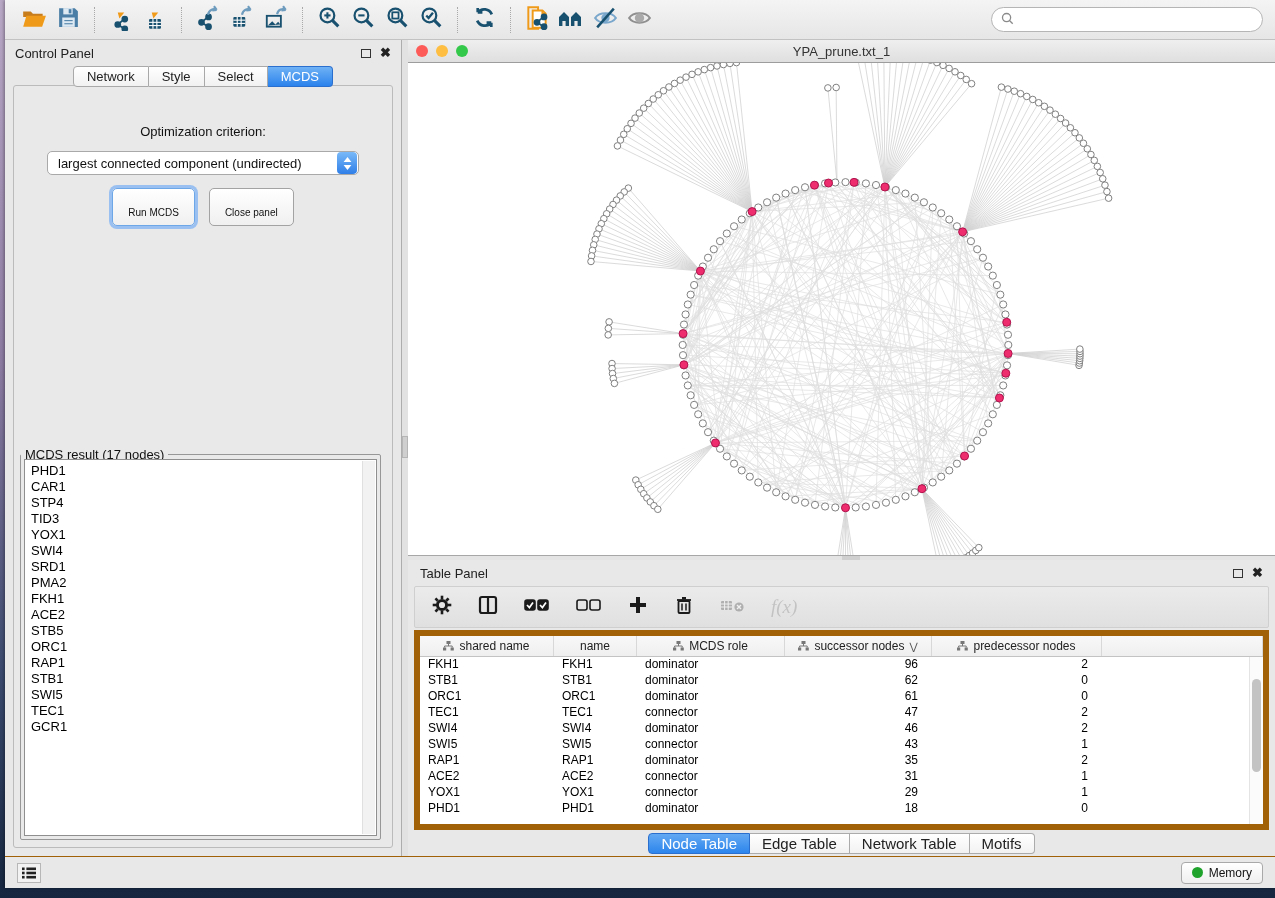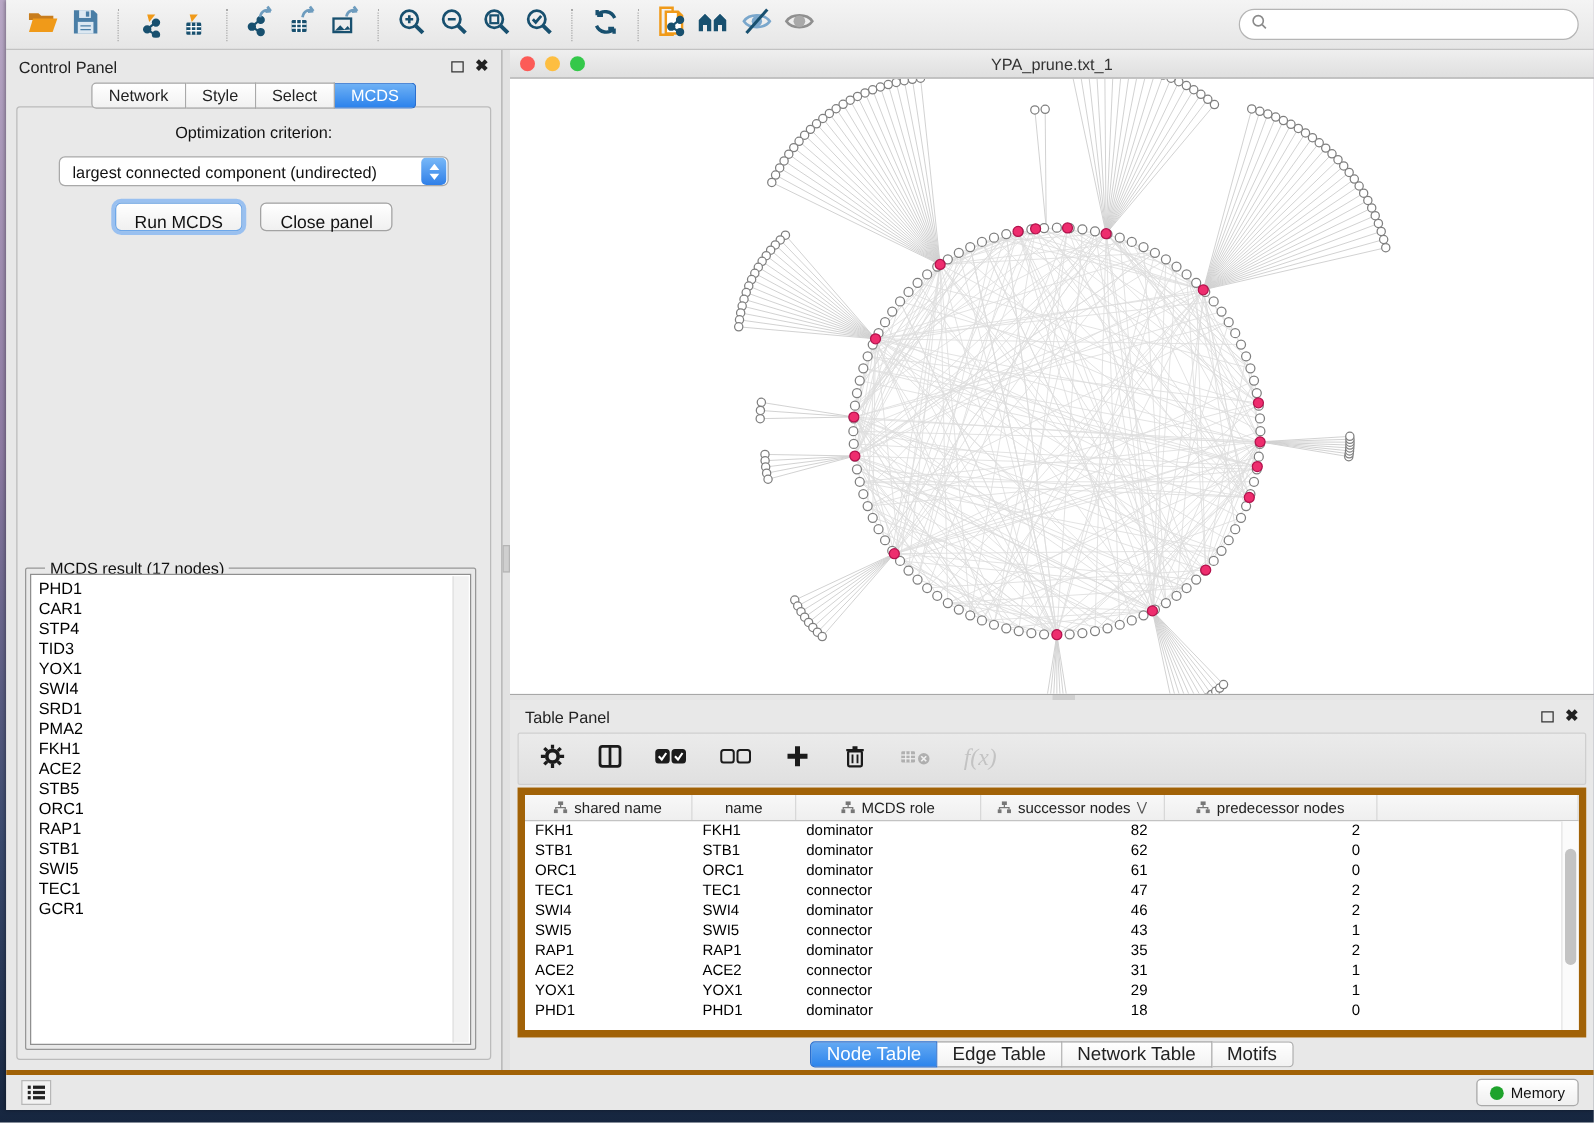--- a/index.html
+++ b/index.html
@@ -46,45 +46,45 @@
   .cp-tab:first-child { border-left-width:1px; border-radius:4px 0 0 4px; }
   .cp-tab:last-child { border-radius:0 4px 4px 0; }
   .cp-tab.active {
     background:linear-gradient(#6fb2f5,#2b82ec); color:#fff;
     border-color:#2b6fce;
   }
   .cp-content {
     flex:1; margin:-2px 8px 8px 8px; border:1px solid #bbb; border-radius:3px;
     background:#e9e9e9; position:relative;
   }
-  .opt-label { text-align:center; font-size:13px; margin-top:12px; color:#111; }
+  .opt-label { text-align:center; font-size:13px; margin-top:38px; color:#111; }
   .combo {
     margin:12px auto 0 auto; width:312px; height:24px; background:#fff;
     border:1px solid #a9a9a9; border-radius:5px; display:flex; align-items:center; overflow:hidden;
   }
   .combo-text { flex:1; font-size:13px; padding-left:10px; color:#111; white-space:nowrap; }
   .combo-step {
     width:20px; height:22px; margin-right:0; border-radius:4px;
     background:linear-gradient(#79b9f8,#2f7fe8);
     display:flex; flex-direction:column; align-items:center; justify-content:center; gap:1px;
     margin:1px 1px 1px 0;
   }
   .combo-step svg { display:block; }
   .btn-row { display:flex; justify-content:center; gap:14px; margin-top:13px; }
   .mac-btn {
-    height:23px; padding:6px 15px; font-size:14px; color:#111;
+    height:23px; padding:18px 15px; font-size:10px; color:#111;
     background:linear-gradient(#ffffff,#f0f0f0);
     border:1px solid #a3a3a3; border-radius:5px;text-align:center;
   }
   .mac-btn.focused { box-shadow:0 0 0 3px rgba(100,165,245,.6); border-color:#6ea7e8; }
   .mcds-fieldset {
     position:absolute; left:6px; right:11px; top:368px; bottom:7px;
     border:1px solid #979797; border-radius:2px; padding:4px 3px 3px 3px;
   }
-  .mcds-legend { position:absolute; top:-8px; left:15px; background:#e9e9e9; padding:0 4px; font-size:13px; color:#111; }
+  .mcds-legend { position:absolute; top:-8px; left:0; background:#e9e9e9; padding:0 4px; font-size:13px; color:#111; }
   .mcds-list {
     width:100%; height:100%; background:#fff; border:1px solid #8f8f8f;
     position:relative; overflow:hidden; padding:3px 0 0 6px;
   }
   .mcds-list .item { font-size:13px; line-height:16px; color:#000; }
   .mcds-scroll { position:absolute; top:1px; right:1px; bottom:1px; width:13px; background:#f2f2f2; border-left:1px solid #e0e0e0; }
   
   .vsplit { width:7px; flex:0 0 7px; background:#e2e2e2; border-left:1px solid #adadad; position:relative; }
   .vsplit .handle { position:absolute; top:396px; left:0; width:6px; height:22px; background:#cfcfcf; border:1px solid #b5b5b5; }
   
@@ -124,21 +124,21 @@
   .tp-tabs { height:26px; flex:0 0 26px; display:flex; justify-content:center; align-items:center; }
   .tp-tab {
     font-size:15px; padding:2px 12px; height:21px; display:flex; align-items:center;
     background:linear-gradient(#fff,#f2f2f2); border:1px solid #ababab; border-left-width:0; color:#222;
   }
   .tp-tab:first-child { border-left-width:1px; border-radius:4px 0 0 4px; }
   .tp-tab:last-child { border-radius:0 4px 4px 0; }
   .tp-tab.active { background:linear-gradient(#63a9f3,#2d85ec); color:#fff; border-color:#2b6fce; }
   
   .statusbar {
-    height:32px; flex:0 0 32px; background:#e8e8e8; border-top:4px solid #a16207;
+    height:32px; flex:0 0 32px; background:#e8e8e8; border-top:1px solid #a16207;
     display:flex; align-items:center; padding:0 12px;
   }
   .list-btn { width:24px; height:20px; background:#f2f2f2; border:1px solid #b7b7b7; display:flex; align-items:center; justify-content:center; }
   .memory-btn {
     margin-left:auto; height:22px; padding:0 10px; display:flex; align-items:center; gap:6px;
     background:linear-gradient(#fff,#efefef); border:1px solid #a9a9a9; border-radius:4px; font-size:12px; color:#111;
   }
   .memdot { width:11px; height:11px; border-radius:50%; }
 </style>
 </head>
@@ -1437,21 +1437,21 @@
                 <span>predecessor nodes</span>
               </div>
               <div class="th"></div>
             </div>
           <div class="tbody" id="tbody">
 
           <div class="trow">
                 <div class="td">FKH1</div>
                 <div class="td">FKH1</div>
                 <div class="td">dominator</div>
-                <div class="td num">82</div>
+                <div class="td num">96</div>
                 <div class="td num">2</div>
                 <div class="td"></div>
               </div>
               <div class="trow">
                 <div class="td">STB1</div>
                 <div class="td">STB1</div>
                 <div class="td">dominator</div>
                 <div class="td num">62</div>
                 <div class="td num">0</div>
                 <div class="td"></div>

